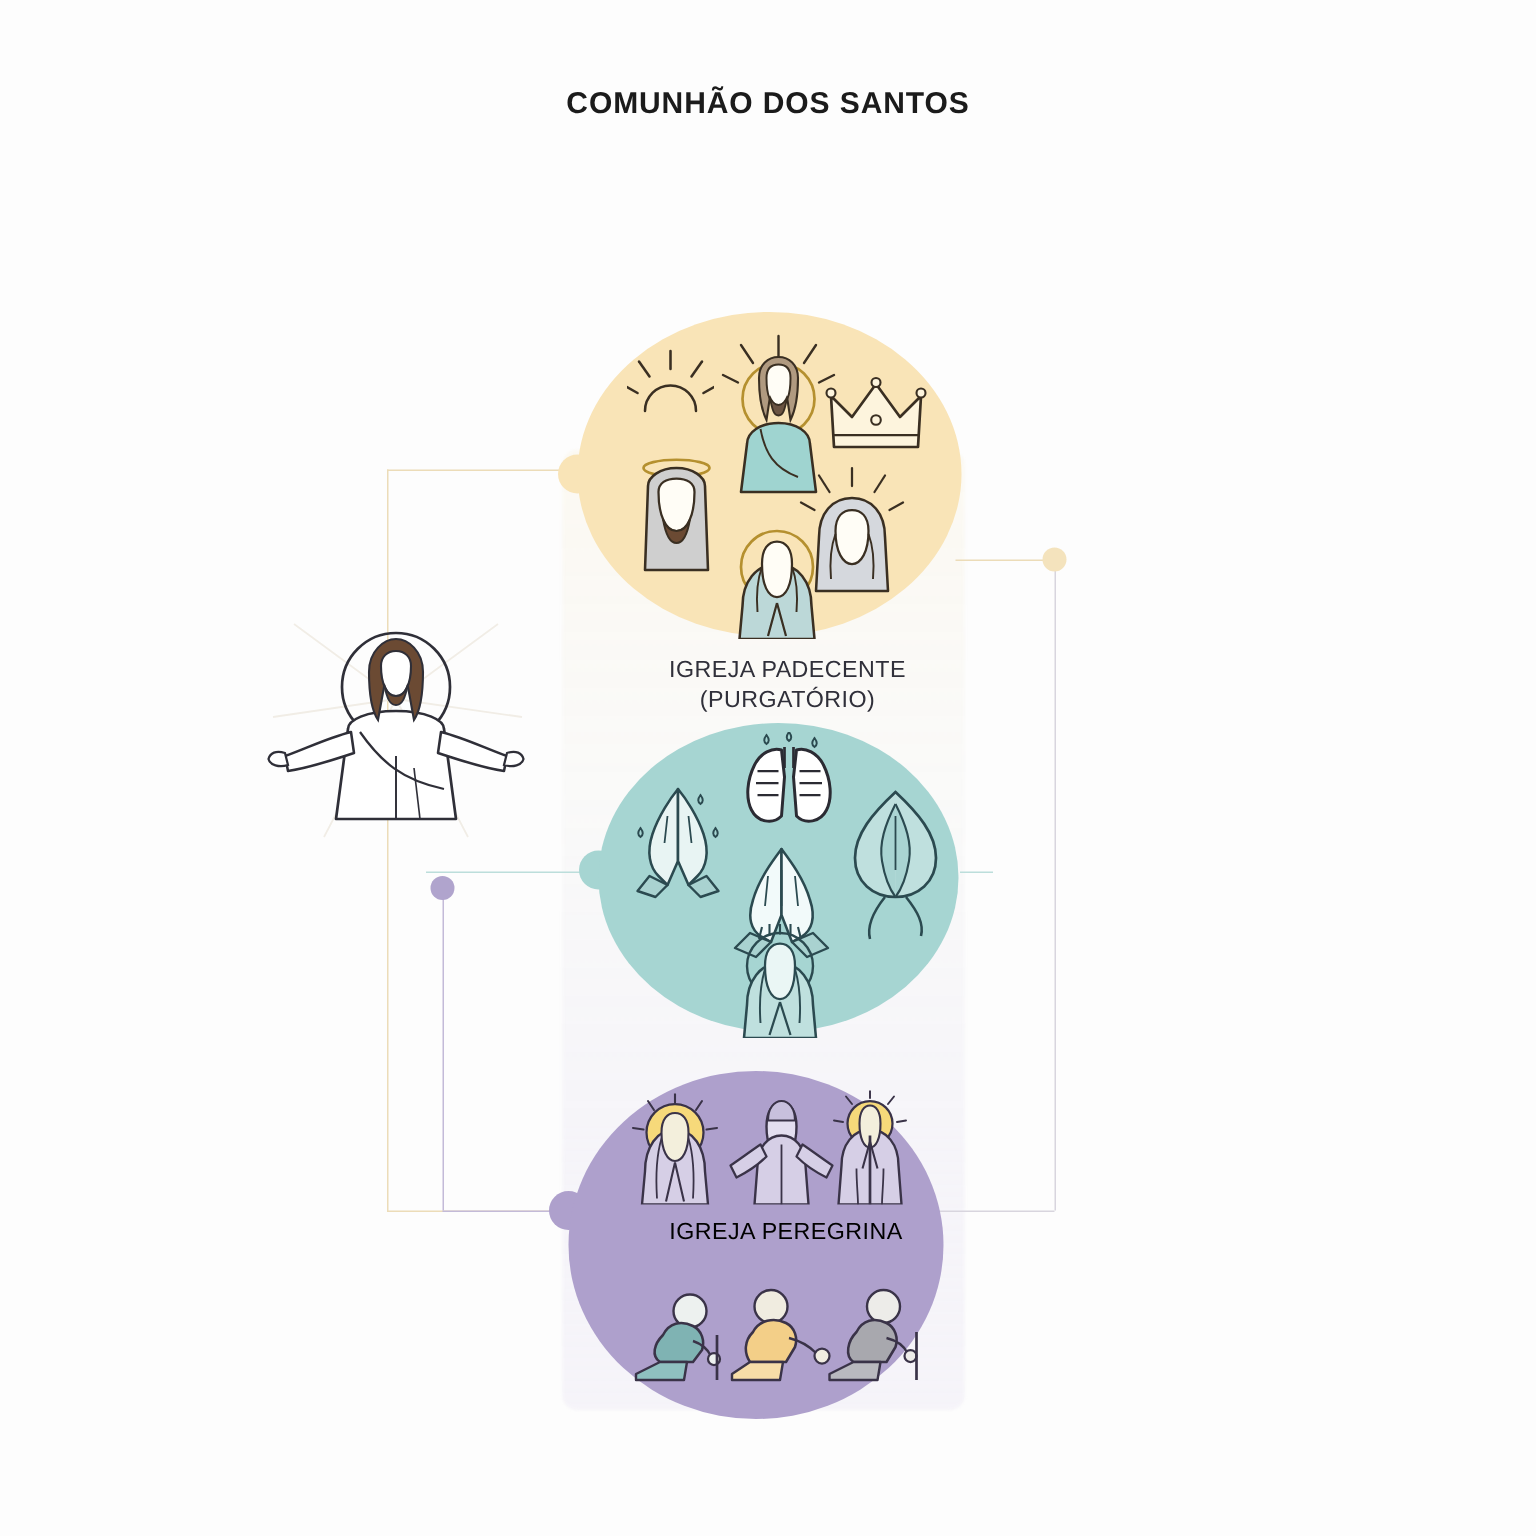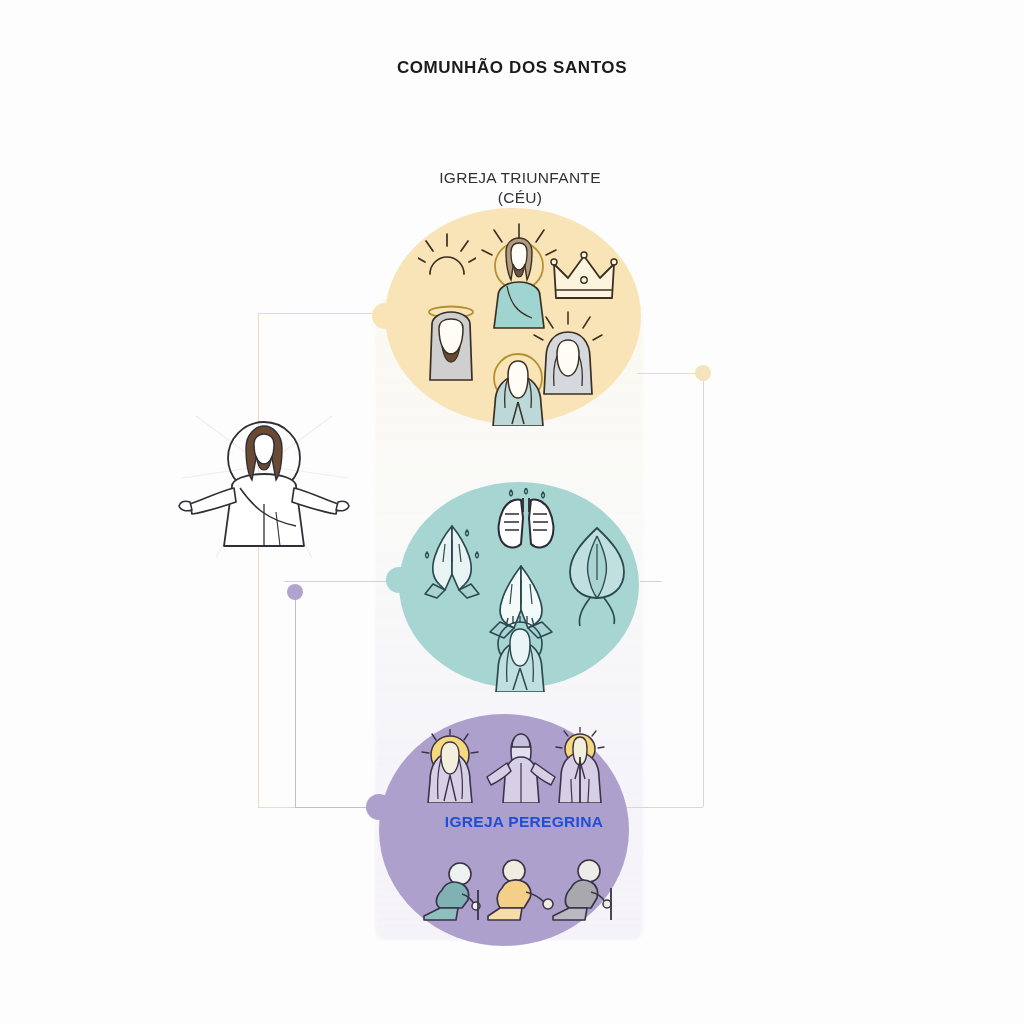--- a/index.html
+++ b/index.html
@@ -18,21 +18,21 @@
     overflow: hidden;
   }
 
   
   #title {
     position: absolute;
     left: 0;
     top: 58px;
     width: 1024px;
     text-align: center;
-    font-size: 17px;
+    font-size: 20px;
     font-weight: 700;
     letter-spacing: 0.6px;
     color: #1b1b1b;
   }
 
   
   .band {
     position: absolute;
     left: 375px;
     top: 300px;
@@ -102,21 +102,21 @@
     width: 320px;
     text-align: center;
     font-size: 15.5px;
     letter-spacing: 0.3px;
     color: #30303a;
     line-height: 1.28;
   }
   .section-label .sub { display: block; }
   #label-heaven    { left: 360px; top: 168px; }
   #label-purgatory { left: 365px; top: 437px; }
-  #label-earth     { left: 364px; top: 812px; color: #1d4ed8; font-weight: bold; }
+  #label-earth     { left: 364px; top: 812px; color: #000000; }
 
   
   .fig { position: absolute; }
 </style>
 </head>
 <body>
 
 <div id="canvas">
 
   <div id="title">COMUNHÃO DOS SANTOS</div>
@@ -421,23 +421,23 @@
       <circle cx="44" cy="13" r="11" fill="#edece9" stroke="#3a3348" stroke-width="1.6"></circle>
       <path d="M26 30 C30 22 38 20 46 24 C52 27 54 34 52 40
                L46 50 L24 50 C18 46 20 36 26 30 Z" fill="#a8a8ae" stroke="#3a3348" stroke-width="1.7" stroke-linejoin="round"></path>
       <path d="M24 50 L8 58 L8 62 L40 62 L42 50 Z" fill="#b9b9bf" stroke="#3a3348" stroke-width="1.6" stroke-linejoin="round"></path>
       <path d="M46 34 C54 36 58 40 60 44" fill="none" stroke="#3a3348" stroke-width="1.6"></path>
       <circle cx="62" cy="46" r="4" fill="#edece9" stroke="#3a3348" stroke-width="1.5"></circle>
       <line x1="66" y1="30" x2="66" y2="62" stroke="#3a3348" stroke-width="1.8"></line>
     </svg>
   </div>
 
-  <div class="section-label" id="label-heaven">
-    <span>IGREJA TRIUNFANTE</span>
-    <span class="sub">(CÉU)</span>
-  </div>
-
+
+  <div class="section-label" id="label-purgatory">
+    <span>IGREJA PADECENTE</span>
+    <span class="sub">(PURGATÓRIO)</span>
+  </div>
 
   <div class="section-label" id="label-earth">
     <span>IGREJA PEREGRINA</span>
   </div>
 
 </div>
 
 </body></html>

